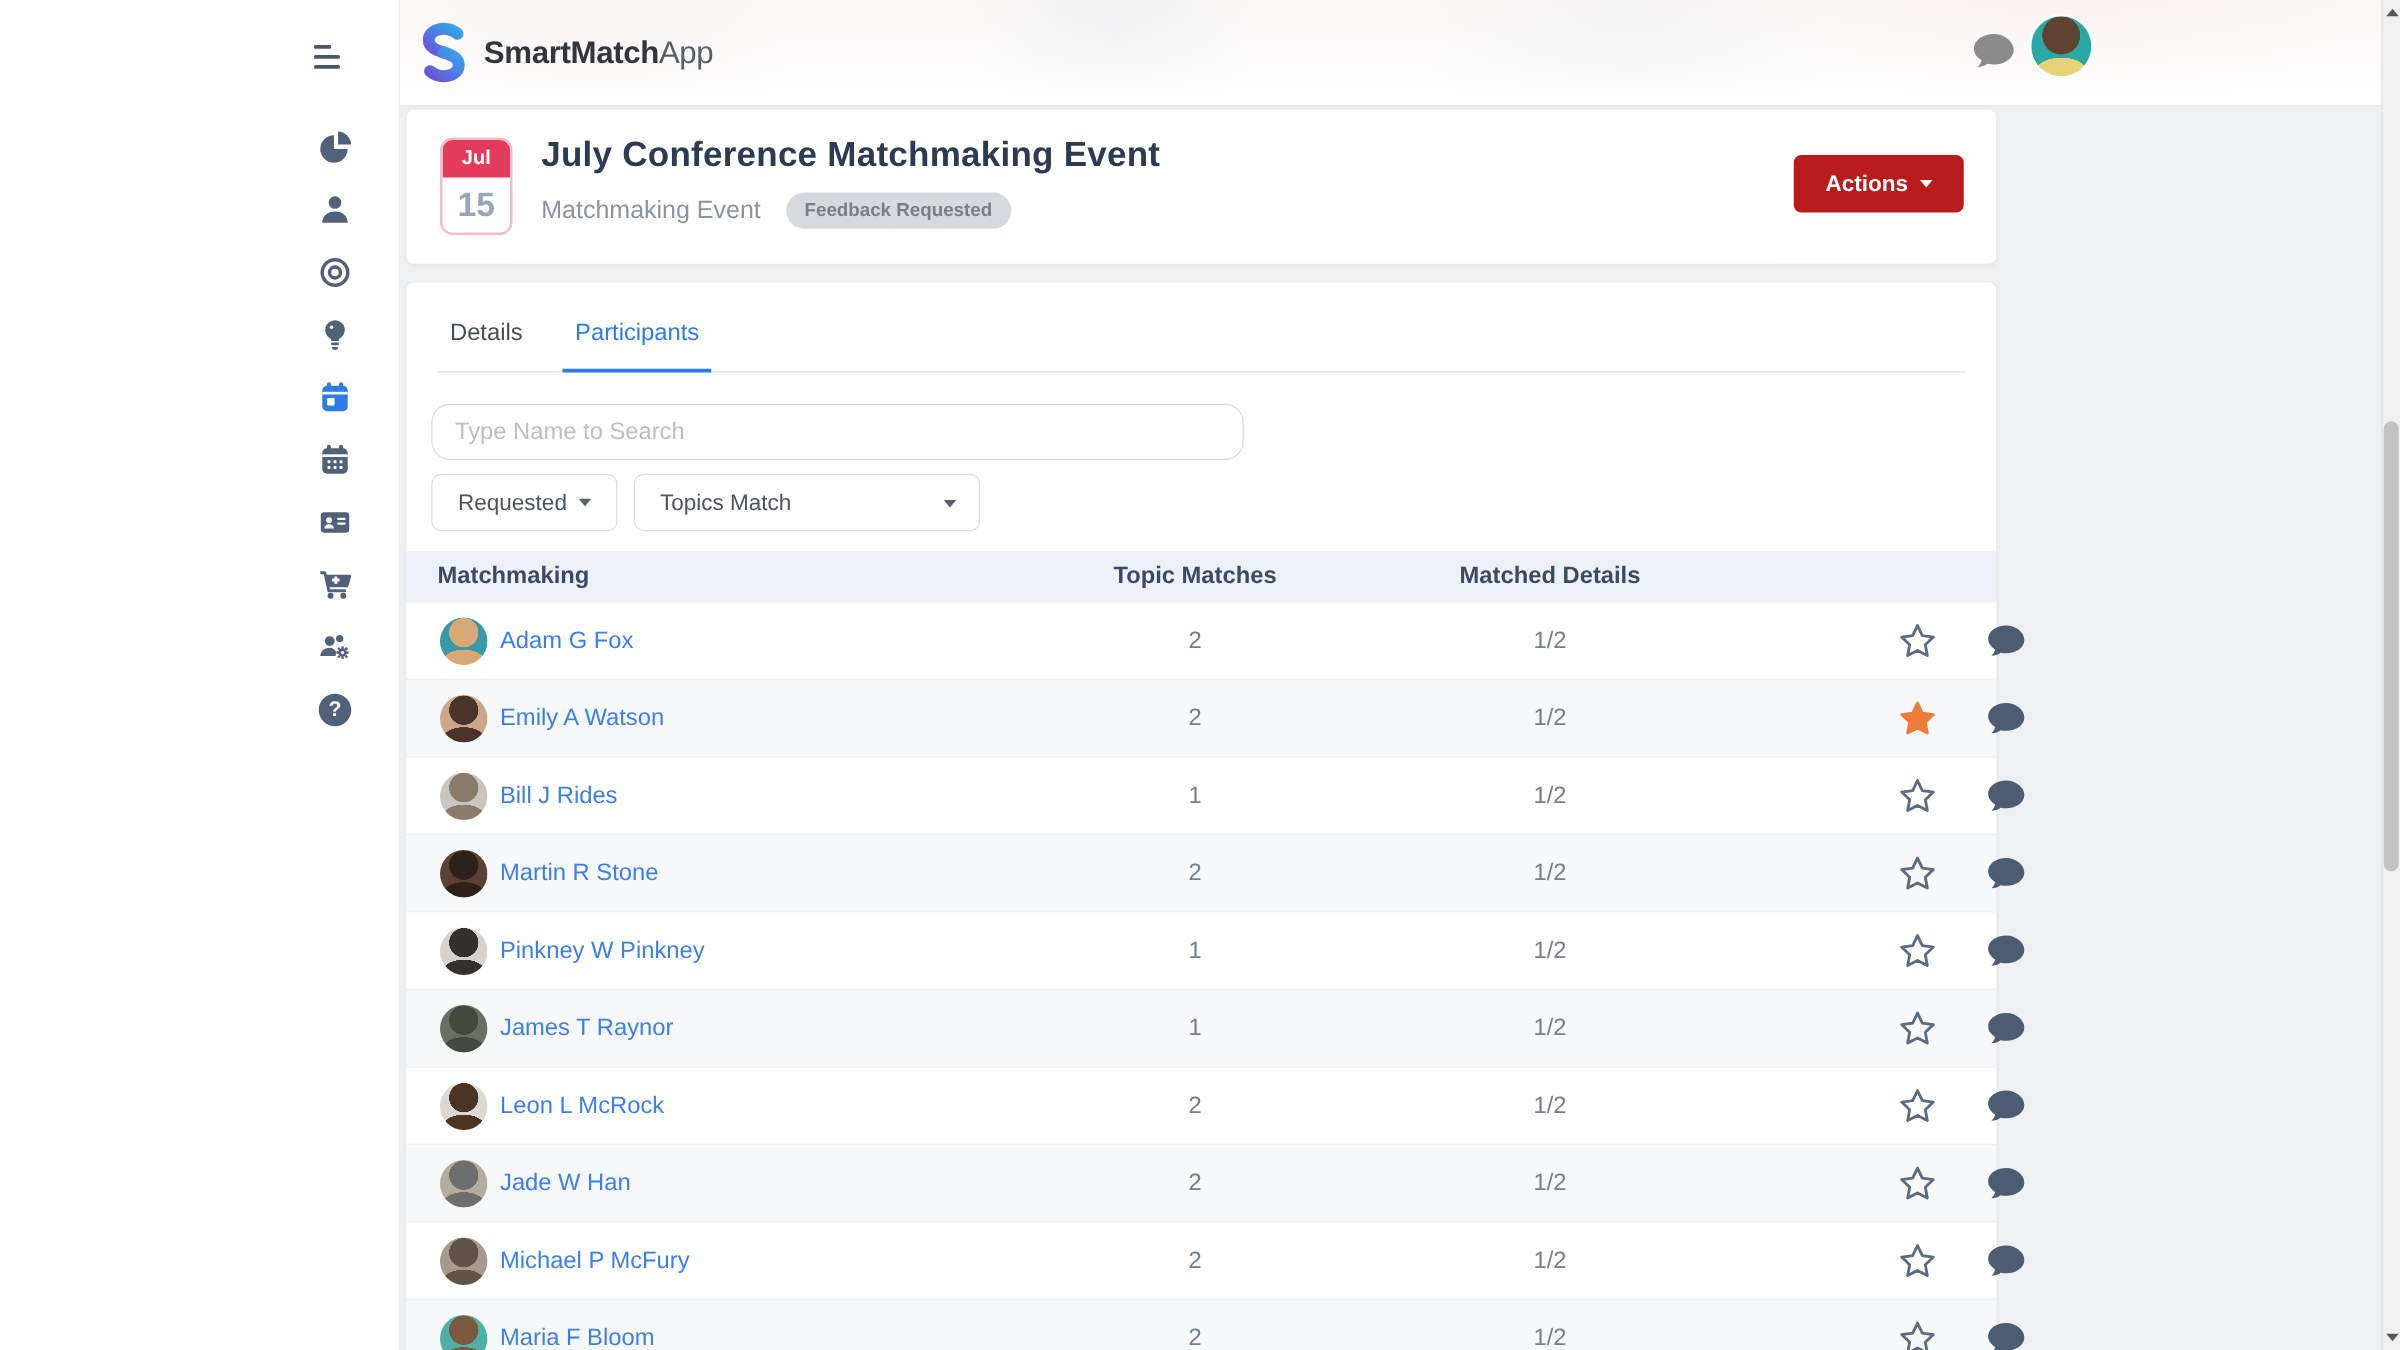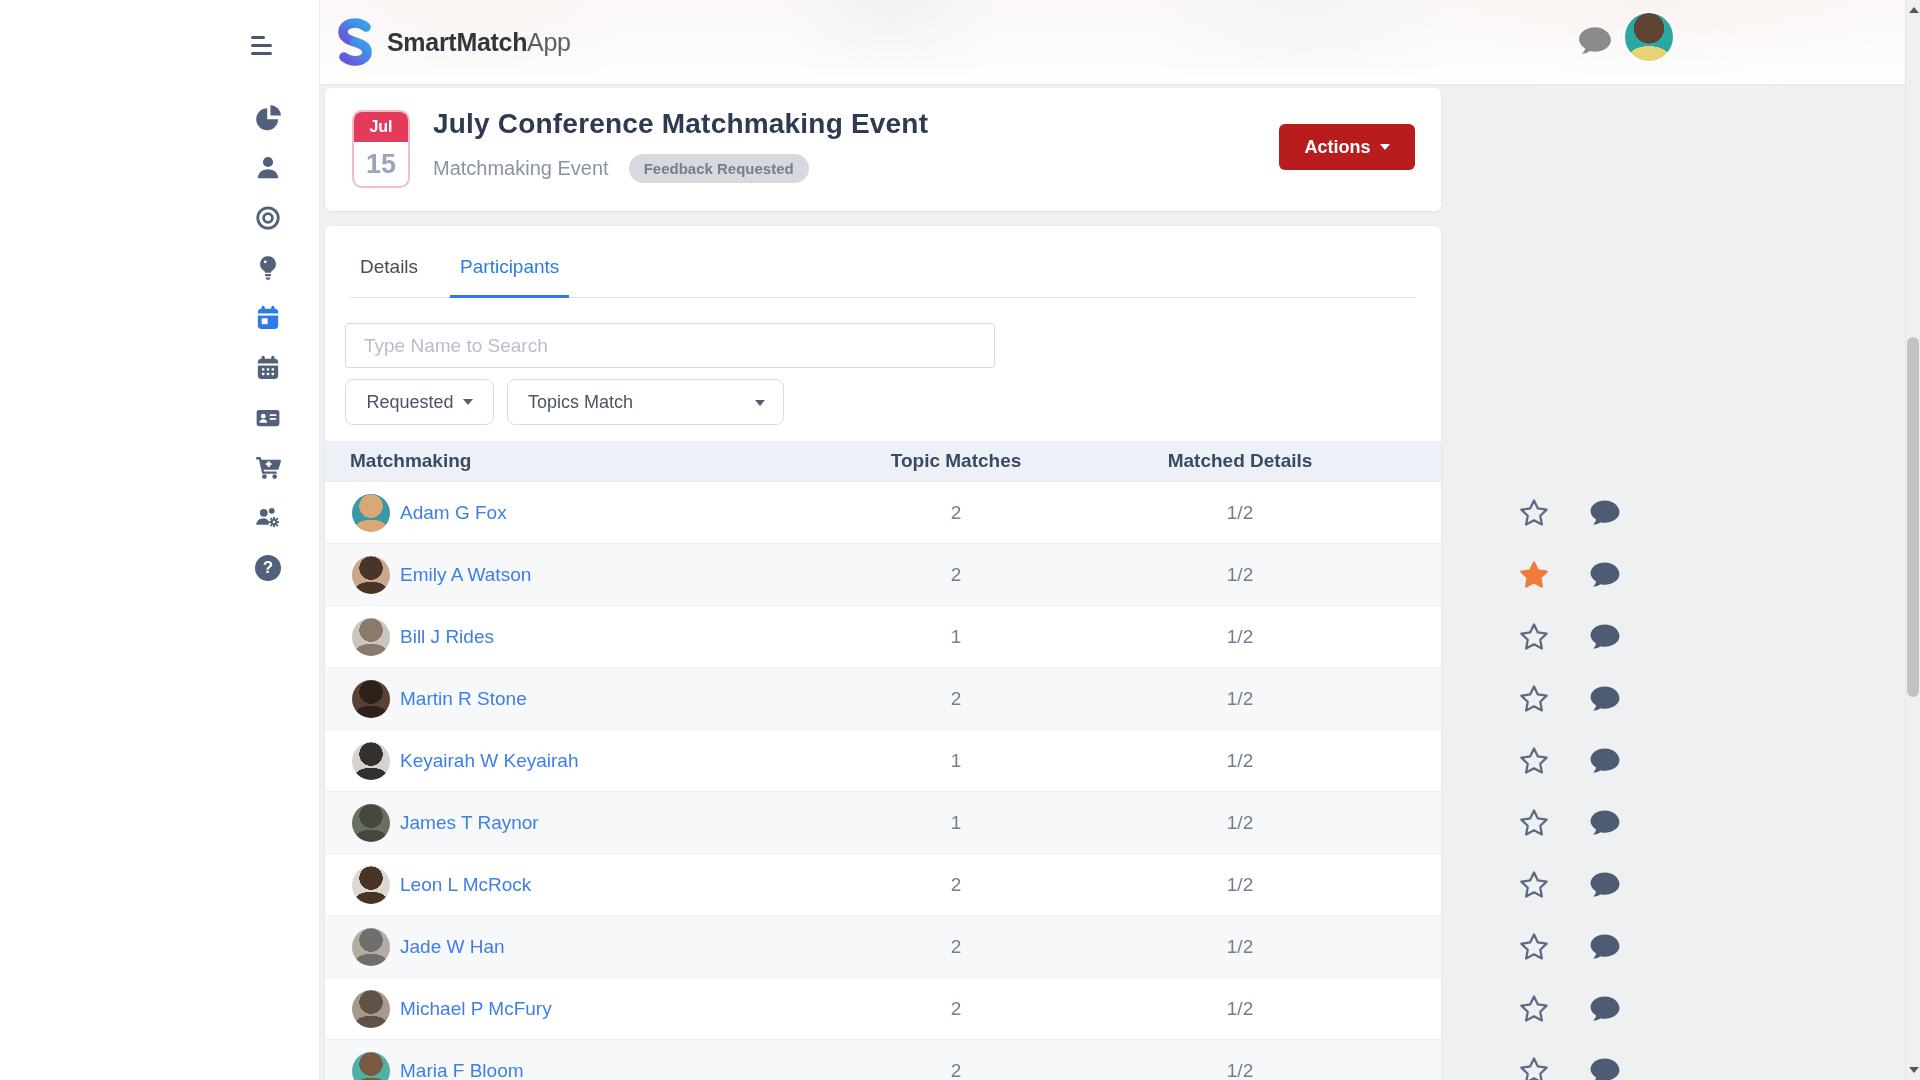--- a/index.html
+++ b/index.html
@@ -38,42 +38,42 @@
   .app-name .p3 { font-weight:400; color:#595f66; }
   .nav-chat { position:absolute; left:1258px; top:26px; width:34px; height:30px; cursor:pointer; }
   .nav-chat svg { width:34px; height:30px; fill:#8b8b8b; }
   .nav-avatar { position:absolute; left:1305px; top:13px; width:48px; height:48px; border-radius:50%; cursor:pointer;
     background: radial-gradient(circle at 50% 32%, #5e4232 0 37%, rgba(0,0,0,0) 38%),
                 radial-gradient(ellipse 70% 38% at 50% 92%, #e8d277 0 60%, rgba(0,0,0,0) 61%),
                 linear-gradient(#2aa9a4,#2aa9a4);
     box-shadow:0 0 0 2px rgba(255,255,255,0.8); }
 
   
-  .card { position:absolute; left:325px; width:1116px; background:#fff; border-radius:6px; box-shadow:0 1px 3px rgba(25,40,70,0.07); }
+  .card { position:absolute; left:325px; width:1272px; background:#fff; border-radius:6px; box-shadow:0 1px 3px rgba(25,40,70,0.07); }
   .event-card { top:88px; height:123px; }
   .content-card { top:226px; height:900px; }
 
   
   .date-badge { position:absolute; left:27px; top:22px; width:58px; height:78px; border:2px solid #f3bdc8; border-radius:10px; overflow:hidden; background:#fff; text-align:center; }
   .date-badge .mon { background:#e23b5c; color:#fff; font-size:16px; font-weight:bold; height:30px; line-height:30px; }
   .date-badge .day { color:#9aa5ba; font-size:27px; font-weight:bold; line-height:45px; }
   .event-title { position:absolute; left:108px; top:20px; font-size:28px; font-weight:600; color:#2d3b52; letter-spacing:0.2px; }
   .event-sub { position:absolute; left:108px; top:66px; display:flex; align-items:center; }
   .event-type { font-size:20px; color:#8a93a3; }
   .status-badge { margin-left:20px; background:#d6dadf; color:#747e8c; font-size:15px; font-weight:bold; padding:6px 15px; border-radius:15px; }
   .actions-btn { position:absolute; right:26px; top:36px; width:136px; height:46px; background:#b91c1c; border:none; border-radius:6px; color:#fff; font-size:18px; font-weight:bold; font-family:inherit; cursor:pointer; display:flex; align-items:center; justify-content:center; }
   .caret-down { display:inline-block; width:0; height:0; border-left:5px solid transparent; border-right:5px solid transparent; border-top:6px solid currentColor; margin-left:9px; }
 
   
   .tabs { position:absolute; left:25px; right:25px; top:22px; height:50px; border-bottom:1px solid #dde2e8; display:flex; }
   .tab { font-size:19px; font-weight:normal; padding:8px 10px 0 10px; margin-right:22px; height:50px; cursor:pointer; color:#454d55; }
   .tab.active { color:#2e7be7; border-bottom:3px solid #2e7be7; }
 
   
-  .search-input { position:absolute; left:20px; top:97px; width:650px; height:45px; border:1px solid #d8dde3; border-radius:3px; font-size:19px; font-family:inherit; color:#3c4654; padding:0 18px; outline:none; }
+  .search-input { position:absolute; left:20px; top:97px; width:650px; height:45px; border:1px solid #d8dde3; border-radius:15px; font-size:19px; font-family:inherit; color:#3c4654; padding:0 18px; outline:none; }
   .search-input::placeholder { color:#b7bfca; }
   .filter-btn { position:absolute; top:153px; height:46px; background:#fff; border:1px solid #d8dde3; border-radius:8px; font-size:18px; font-family:inherit; color:#4a5563; cursor:pointer; display:flex; align-items:center; }
   .favorites-btn { left:20px; width:149px; justify-content:center; }
   .topics-select { left:182px; width:277px; padding-left:20px; position:absolute; }
   .topics-select .caret-down { position:absolute; right:18px; top:20px; }
 
   
   .ptable { position:absolute; left:0; right:0; top:215px; }
   .thead { height:40px; background:#edf1f7; position:relative; }
   .th { position:absolute; top:0; line-height:40px; font-size:19px; font-weight:600; color:#3b4a63; }
@@ -328,21 +328,21 @@
               </svg>
     </div>
     <div class="chat-btn">
       <svg viewBox="0 0 32 28">
                 <path d="M16 1C7.7 1 1 5.9 1 12c0 3.6 2.3 6.8 5.8 8.8-.4 1.9-1.5 3.7-3.1 5.2 3-.1 5.7-1 7.7-2.5 1.5.4 3 .5 4.6.5 8.3 0 15-4.9 15-11S24.3 1 16 1z"></path>
               </svg>
     </div>
   </div>
           <div class="trow">
     <div class="avatar" style="background: radial-gradient(circle at 50% 32%, rgb(51, 48, 46) 0px, rgb(51, 48, 46) 36%, rgba(0, 0, 0, 0) 37%), radial-gradient(72% 40% at 50% 92%, rgb(51, 48, 46) 0px, rgb(51, 48, 46) 60%, rgba(0, 0, 0, 0) 61%), linear-gradient(rgb(214, 210, 205), rgb(214, 210, 205));"></div>
-    <a class="pname">Keyairah W Keyairah</a>
+    <a class="pname">Pinkney W Pinkney</a>
     <div class="pval v-topic">1</div>
     <div class="pval v-matched">1/2</div>
     <div class="star-btn">
       <svg viewBox="0 0 24 24">
                 <path d="M12 2.6l2.9 6 6.6.9-4.8 4.6 1.2 6.5L12 17.5l-5.9 3.1 1.2-6.5L2.5 9.5l6.6-.9z"></path>
               </svg>
     </div>
     <div class="chat-btn">
       <svg viewBox="0 0 32 28">
                 <path d="M16 1C7.7 1 1 5.9 1 12c0 3.6 2.3 6.8 5.8 8.8-.4 1.9-1.5 3.7-3.1 5.2 3-.1 5.7-1 7.7-2.5 1.5.4 3 .5 4.6.5 8.3 0 15-4.9 15-11S24.3 1 16 1z"></path>

